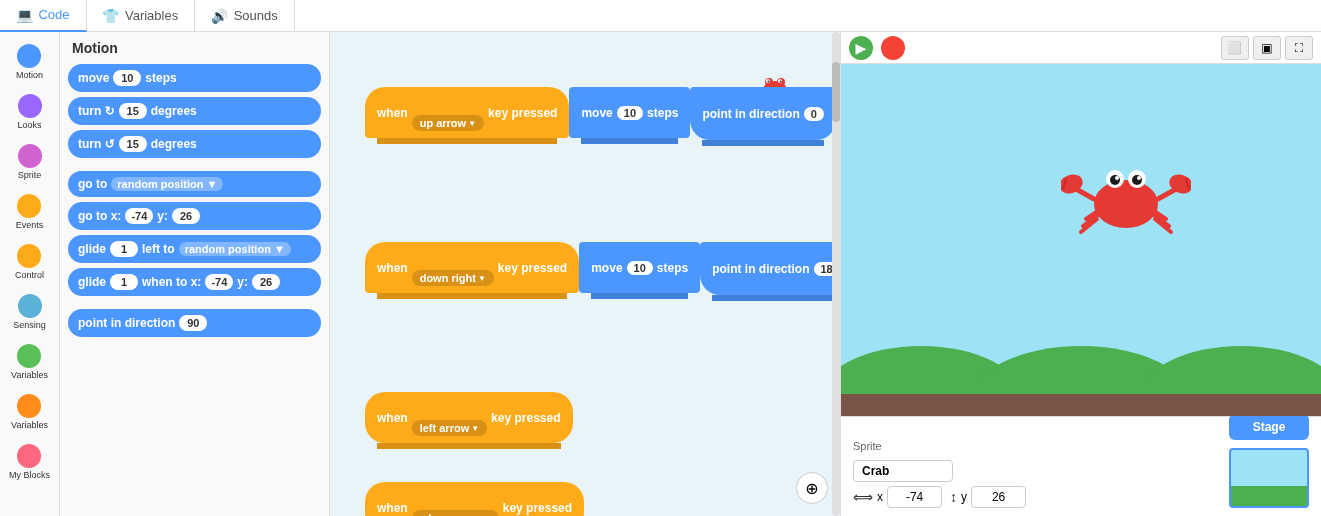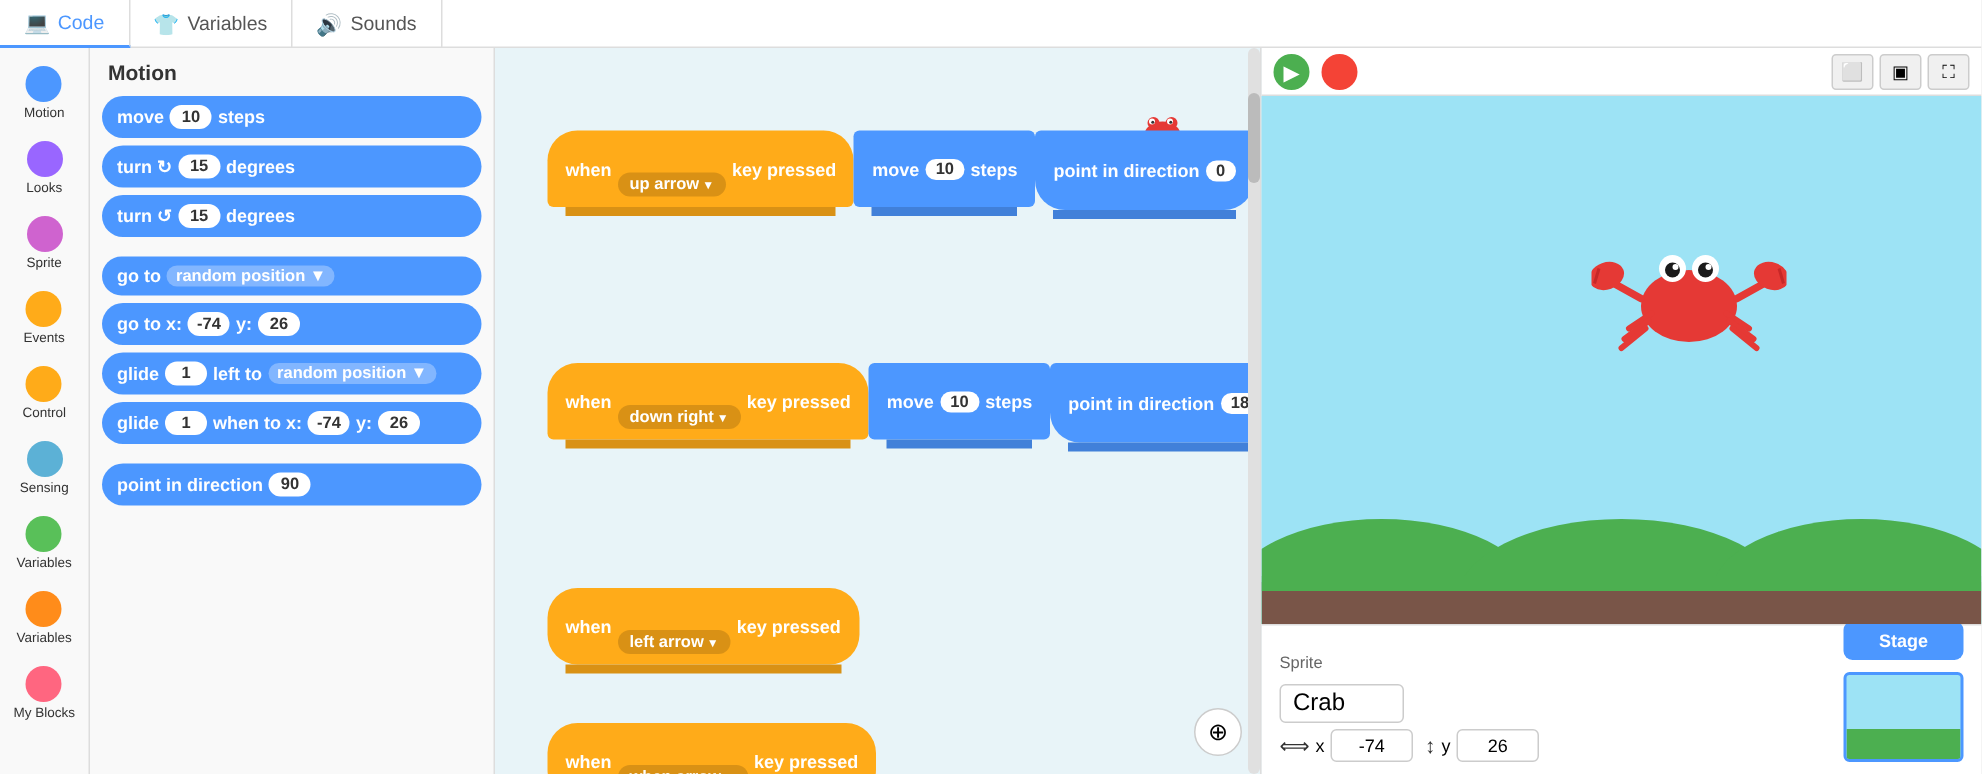--- a/index.html
+++ b/index.html
@@ -287,22 +287,23 @@
     }
     .sprite-label {
       font-size: 11px;
       color: #666;
       margin-bottom: 4px;
     }
     .sprite-name-input {
       border: 1px solid #ccc;
       border-radius: 4px;
       padding: 3px 8px;
-      font-size: 16px;
-      width: 83px;
+      font-size: 12px;
+      width: 100px;
+      font-weight: bold;
     }
     .coord-group {
       display: flex;
       align-items: center;
       gap: 4px;
     }
     .coord-icon { font-size: 14px; color: #333; }
     .coord-input {
       border: 1px solid #ccc;
       border-radius: 4px;

